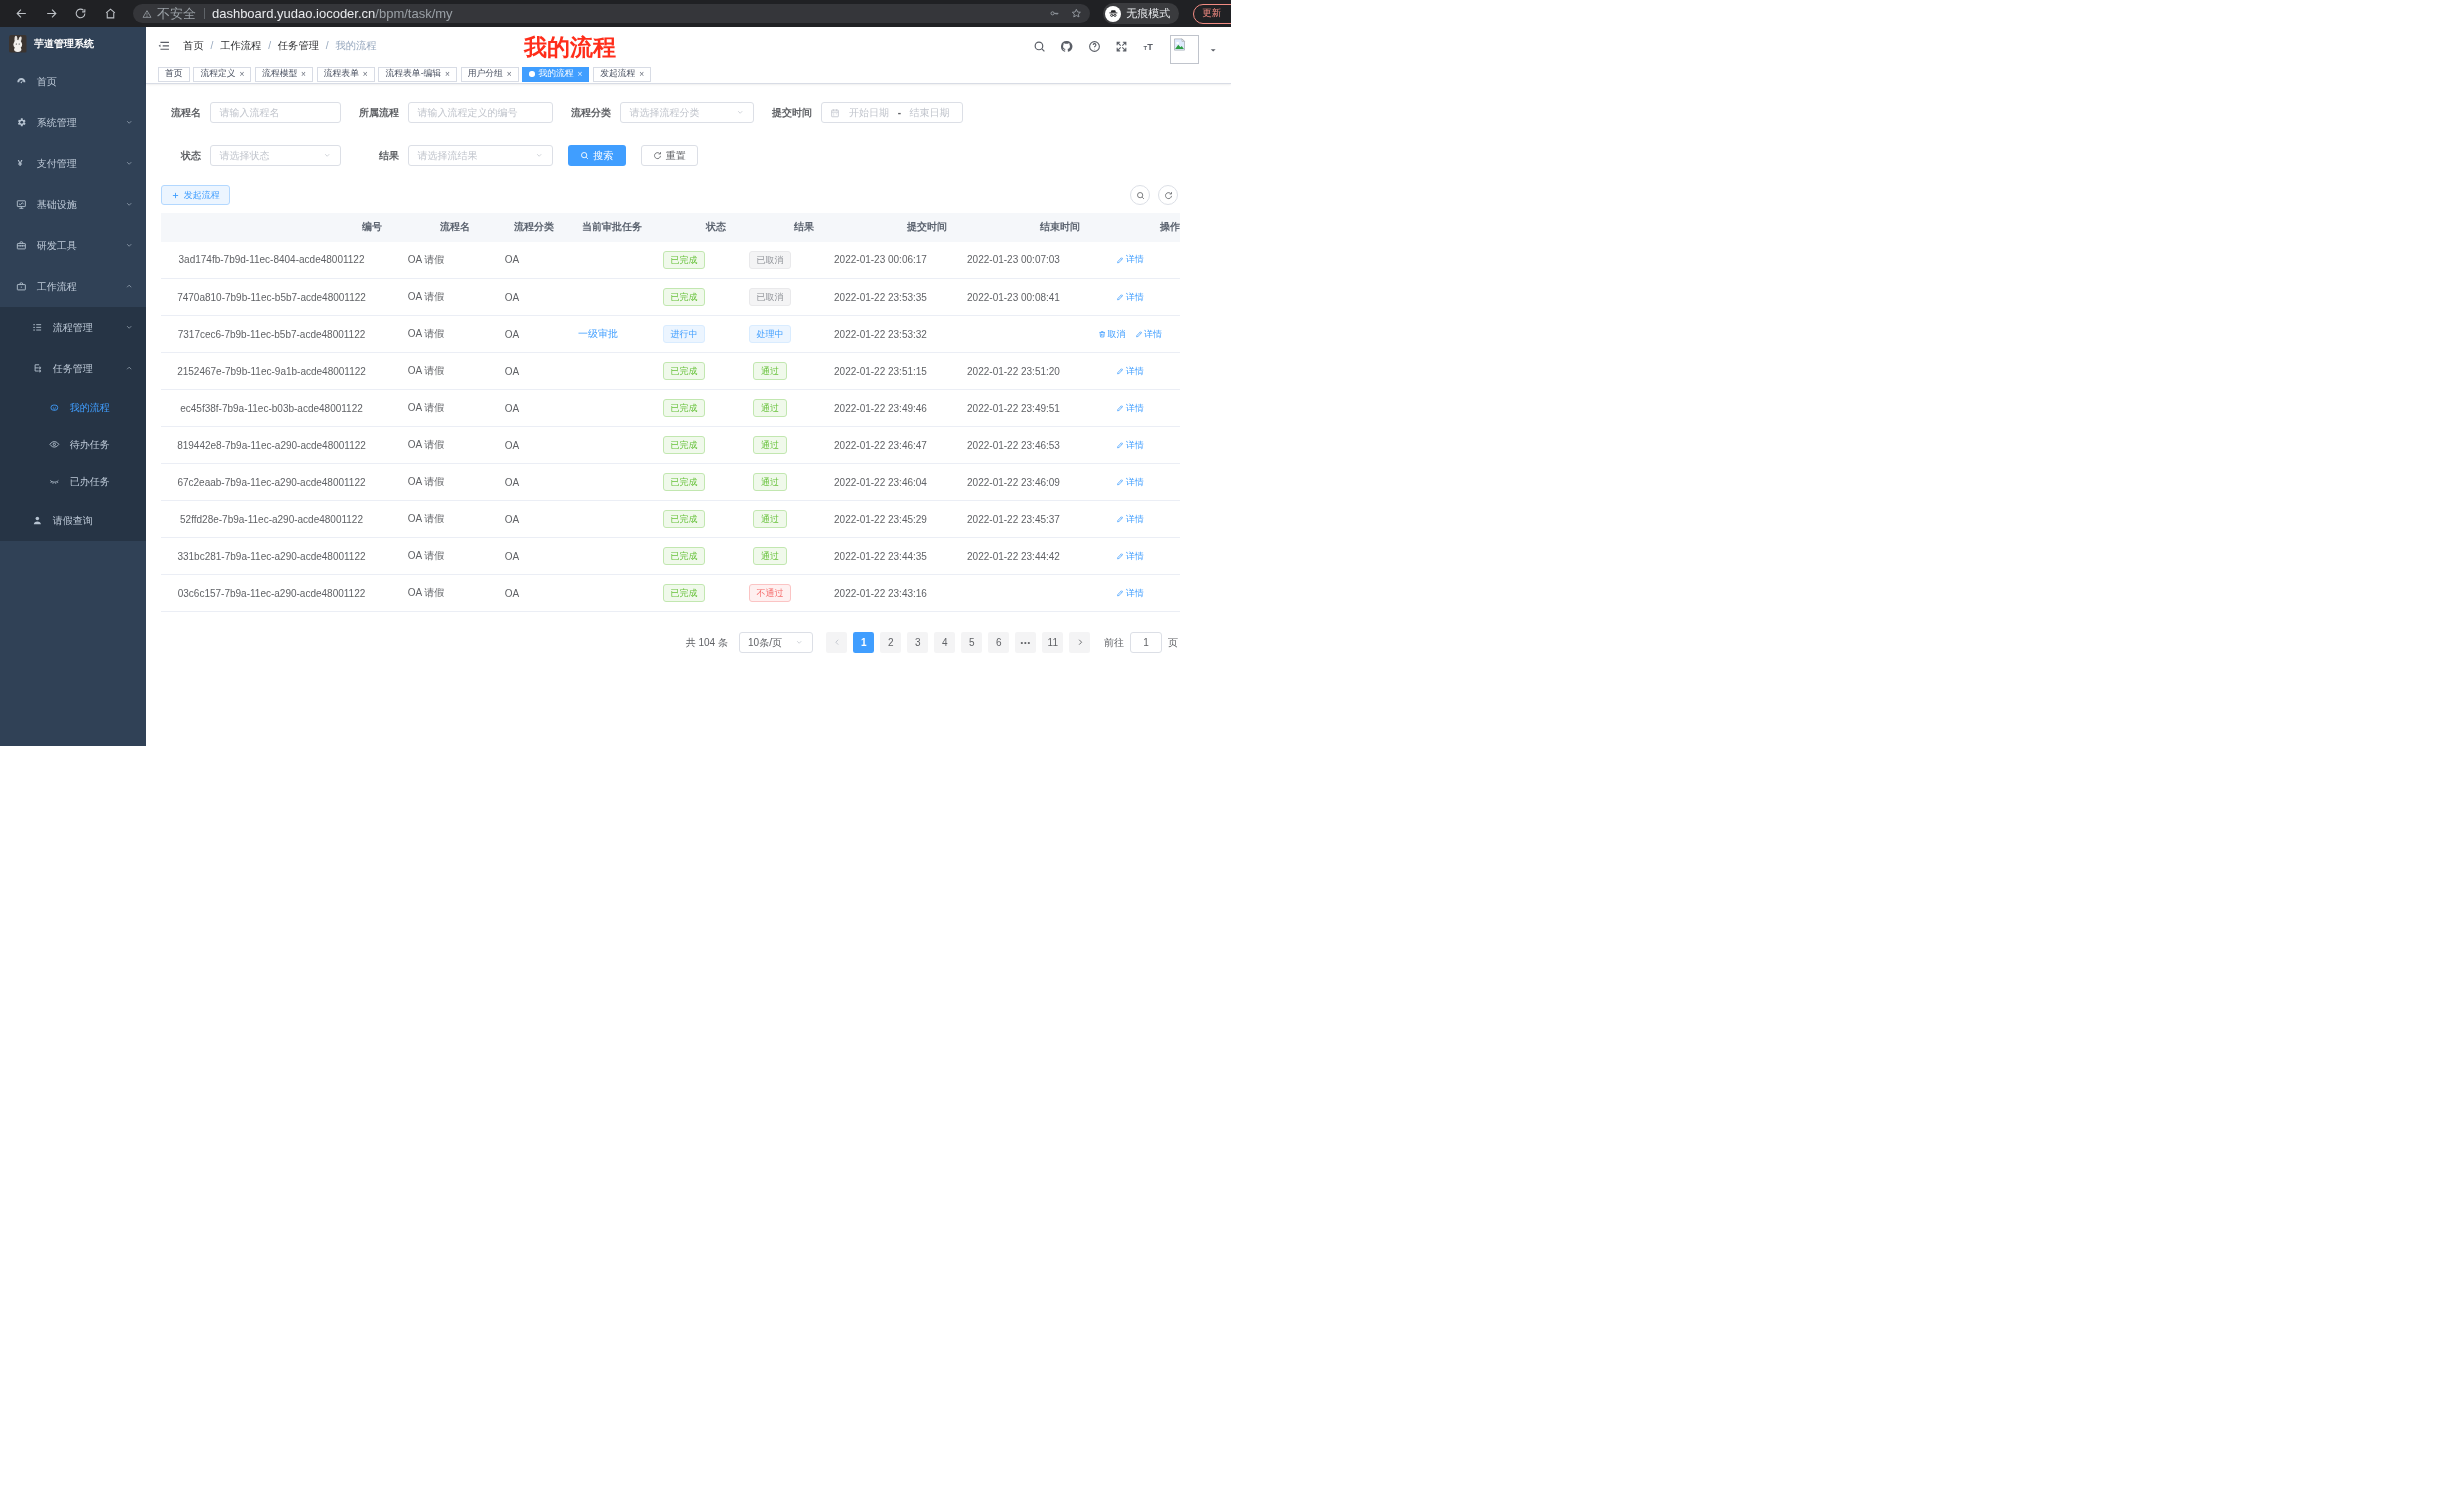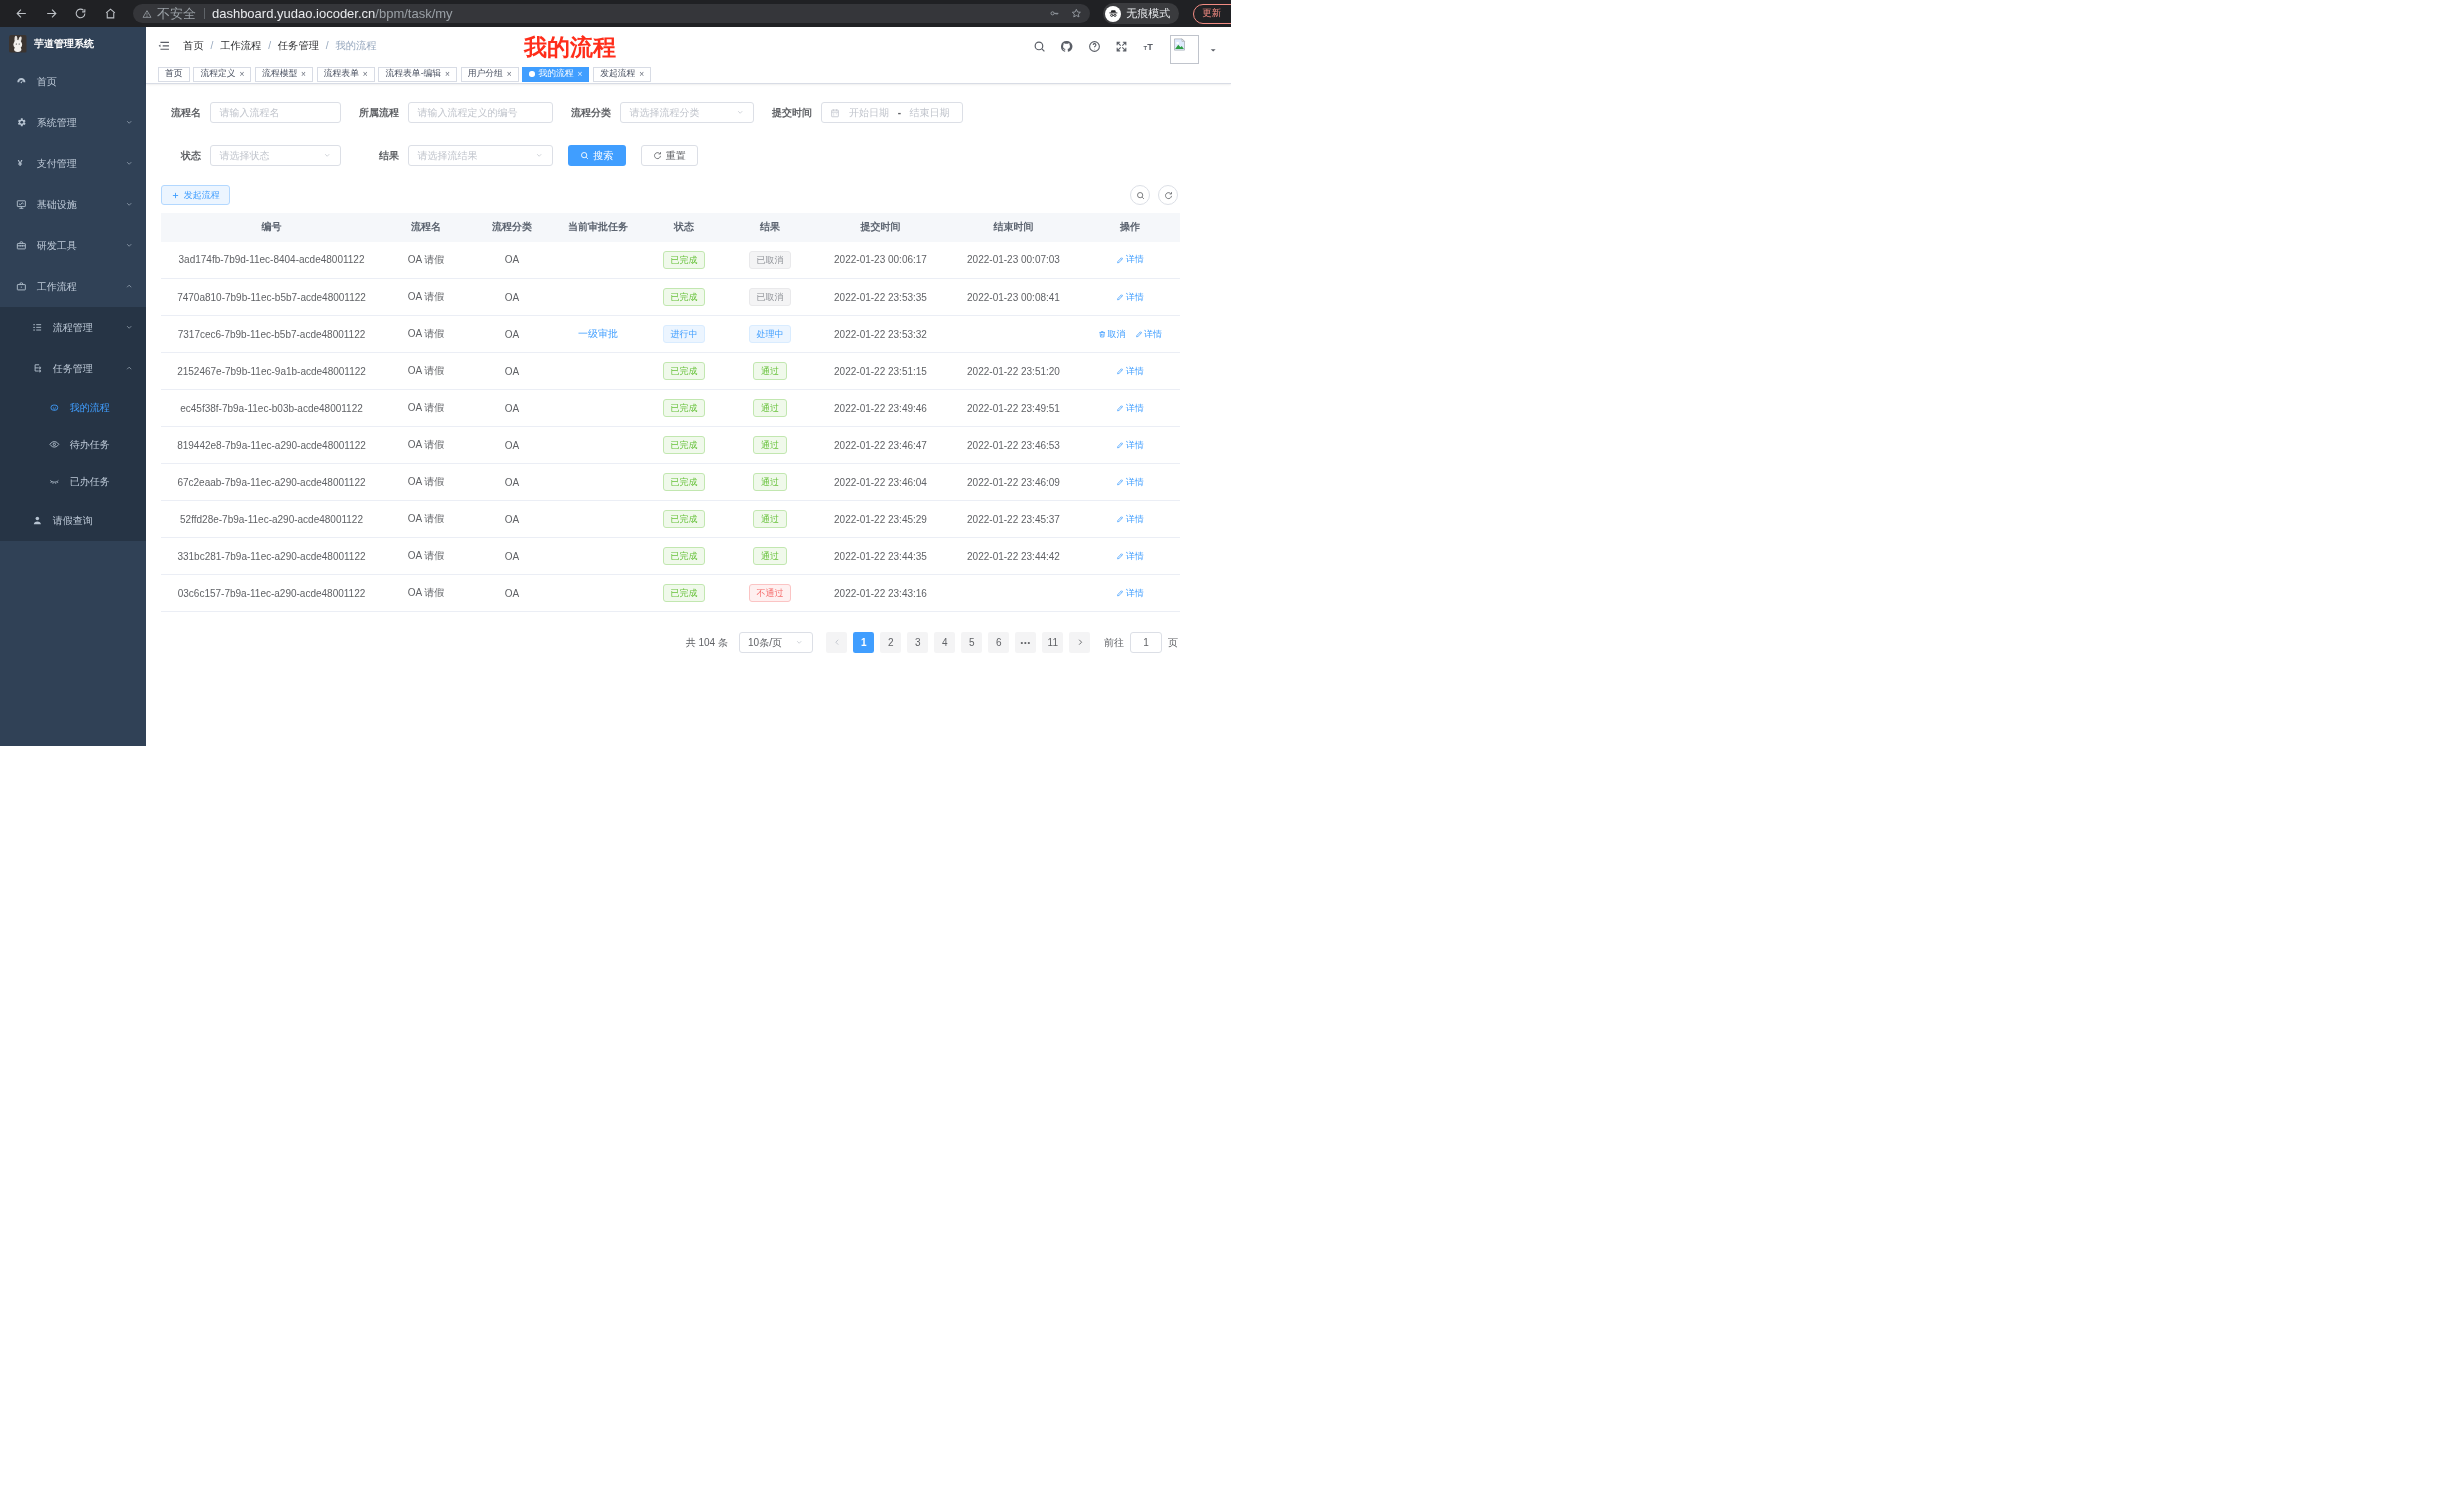--- a/index.html
+++ b/index.html
@@ -91,21 +91,21 @@
   .btn-default{background:#fff;border-color:#dcdfe6;color:#606266}
   .btn-plain{background:#ecf5ff;border-color:#b3d8ff;color:var(--primary);height:20px;padding:0 9px;font-size:9px}
 
   .toolbar{display:flex;align-items:center;margin-top:19px}
   .circle-btns{margin-left:auto;display:flex;gap:7.6px}
   .cbtn{width:20px;height:20px;border-radius:50%;border:0.8px solid #dcdfe6;display:flex;align-items:center;justify-content:center;color:#606266;background:#fff;cursor:pointer}
   .cbtn .ic{width:9px;height:9px}
 
   
   table{width:100%;border-collapse:collapse;margin-top:7.6px;font-size:10px;color:#606266;table-layout:fixed}
-  thead th{background:#f5f7fa;height:29px;font-weight:bold;color:#5c6470;font-size:10px;text-align:center;white-space:nowrap}
+  thead th{background:#f5f7fa;height:29px;font-weight:bold;color:#5c6470;font-size:10px;text-align:right;white-space:nowrap}
   tbody td{height:37px;border-bottom:0.8px solid #ebeef5;text-align:center;white-space:nowrap;overflow:hidden}
   .tag-badge{display:inline-block;padding:0 6.8px;height:18px;line-height:16.7px;border-radius:3px;font-size:9px;border:0.8px solid}
   .t-success{color:var(--success);background:#f0f9eb;border-color:#c2e7b0}
   .t-info{color:var(--info);background:#f4f4f5;border-color:#e9e9eb}
   .t-primary{color:var(--primary);background:#ecf5ff;border-color:#d9ecff}
   .t-danger{color:var(--danger);background:#fef0f0;border-color:#fbc4c4}
   .link{color:var(--primary);font-size:9px;display:inline-flex;align-items:center;gap:1px;cursor:pointer;white-space:nowrap}
   .link .ic{width:8.4px;height:8.4px}
   .ops .link{margin:0 4.6px}
 

